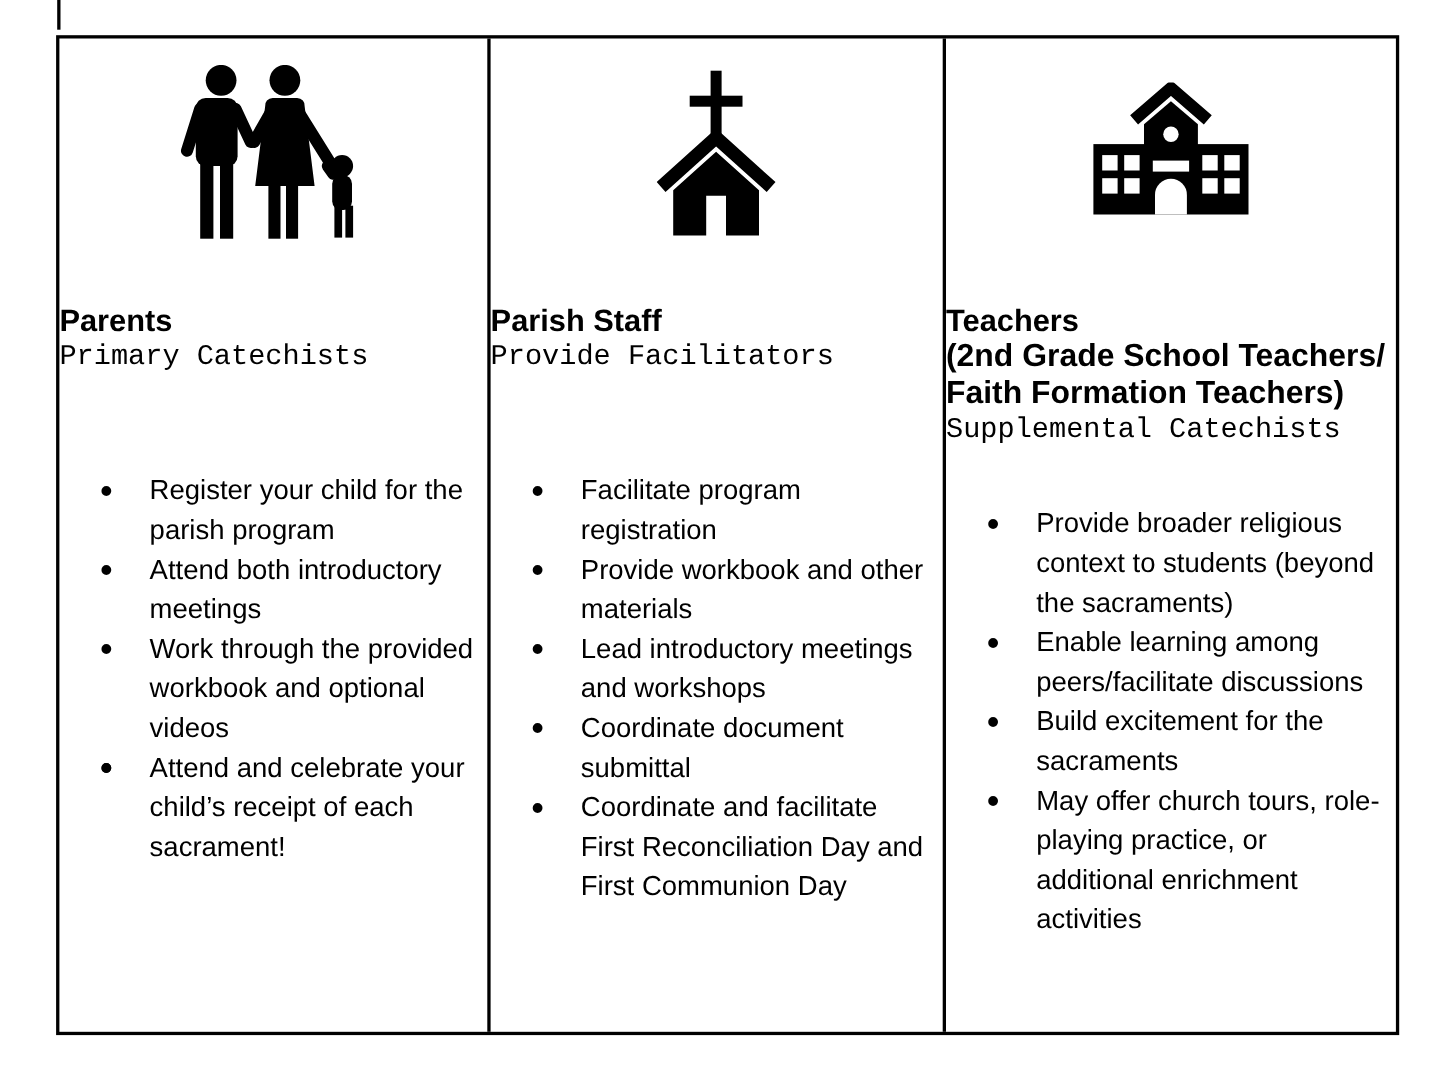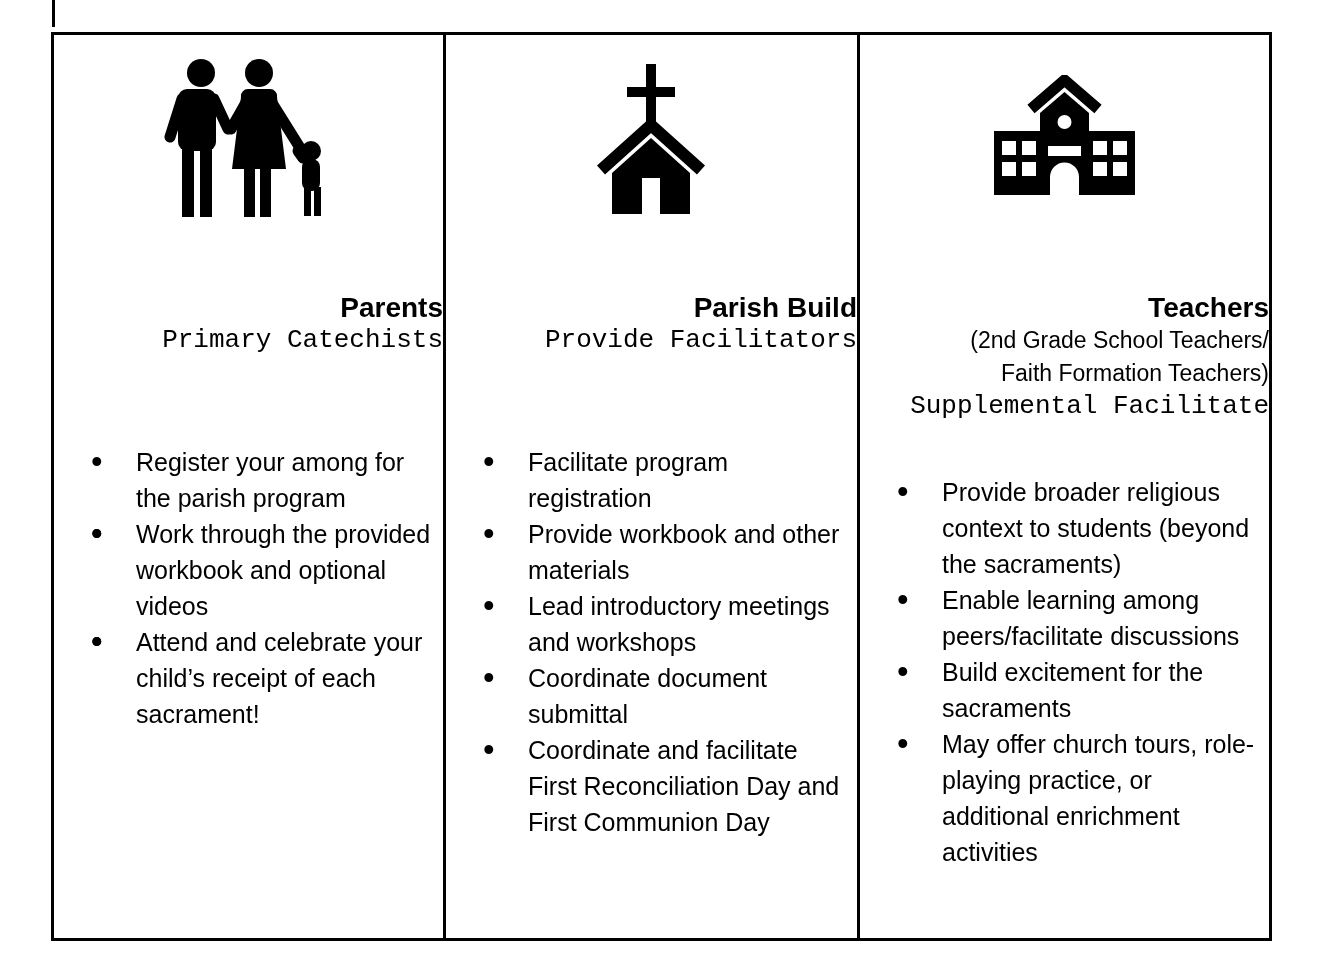--- a/index.html
+++ b/index.html
@@ -43,29 +43,29 @@
   .cell-1 { width: 392px; border-right: 3px solid #000000; }
   .cell-2 { width: 414px; border-right: 3px solid #000000; }
   .cell-3 { flex: 1; border-radius: 18px; }
   .icon-wrap {
     margin-top: 21px;
     height: 168px;
     display: flex;
     align-items: center;
     justify-content: center;
   }
-  .heading { margin-top: 67px; text-align: right; }
+  .heading { margin-top: 51px; text-align: left; }
   .title {
     font-size: 28px;
     font-weight: bold;
     line-height: 33px;
   }
   .note {
-    font-size: 23px;
-    font-weight: normal;
+    font-size: 29px;
+    font-weight: bold;
     line-height: 33px;
     white-space: nowrap;
   }
   .subtitle {
     font-size: 26px;
     line-height: 33px;
     font-family: Liberation Mono, monospace;
   }
   ul.bullets {
     list-style: none;
@@ -121,41 +121,41 @@
             <rect x="140" y="128" width="7" height="29"></rect>
             <rect x="150" y="128" width="7" height="29"></rect>
           </g>
         </svg>
       </div>
       <div class="heading">
         <div class="title">Parents</div>
         <div class="subtitle">Primary Catechists</div>
       </div>
       <ul class="bullets">
-        <li><span class="marker">•</span><span>Register your among for the parish program</span></li>
-        <li><span class="marker">•</span></li>
+        <li><span class="marker">•</span><span>Register your child for the parish program</span></li>
+        <li><span class="marker">•</span><span>Attend both introductory meetings</span></li>
         <li><span class="marker">•</span><span>Work through the provided workbook and optional videos</span></li>
         <li><span class="marker">•</span></li>
         <li><span class="marker">•</span><span>Attend and celebrate your child’s receipt of each sacrament!</span></li>
       </ul>
     </div>
 
     <div class="cell cell-2">
       <div class="icon-wrap">
         <svg width="110" height="152" viewBox="0 0 110 152" aria-hidden="true">
           <g fill="#000000">
             <rect x="49" y="0" width="10" height="60"></rect>
             <rect x="30" y="23" width="48" height="10"></rect>
             <path d="M15 109 L54 74 L93 109 L93 150 L63 150 L63 114 L45 114 L45 150 L15 150 Z"></path>
           </g>
           <path d="M4 106 L54 61 L104 106" stroke="#000000" stroke-width="12" fill="none"></path>
         </svg>
       </div>
       <div class="heading">
-        <div class="title">Parish Build</div>
+        <div class="title">Parish Staff</div>
         <div class="subtitle">Provide Facilitators</div>
       </div>
       <ul class="bullets">
         <li><span class="marker">•</span><span>Facilitate program registration</span></li>
         <li><span class="marker">•</span><span>Provide workbook and other materials</span></li>
         <li><span class="marker">•</span><span>Lead introductory meetings and workshops</span></li>
         <li><span class="marker">•</span><span>Coordinate document submittal</span></li>
         <li><span class="marker">•</span><span>Coordinate and facilitate First Reconciliation Day and First Communion Day</span></li>
       </ul>
     </div>
@@ -180,21 +180,21 @@
             <rect x="121" y="87" width="14" height="14"></rect>
             <rect x="56" y="71" width="33" height="10"></rect>
             <path d="M58 120 L58 102 a14.5 14.5 0 0 1 29 0 L87 120 Z"></path>
           </g>
         </svg>
       </div>
       <div class="heading">
         <div class="title">Teachers</div>
         <div class="note">(2nd Grade School Teachers/</div>
         <div class="note">Faith Formation Teachers)</div>
-        <div class="subtitle">Supplemental Facilitate</div>
+        <div class="subtitle">Supplemental Catechists</div>
       </div>
       <ul class="bullets">
         <li><span class="marker">•</span><span>Provide broader religious context to students (beyond the sacraments)</span></li>
         <li><span class="marker">•</span><span>Enable learning among peers/facilitate discussions</span></li>
         <li><span class="marker">•</span><span>Build excitement for the sacraments</span></li>
         <li><span class="marker">•</span><span>May offer church tours, role-playing practice, or additional enrichment activities</span></li>
       </ul>
     </div>
 
   </div>

